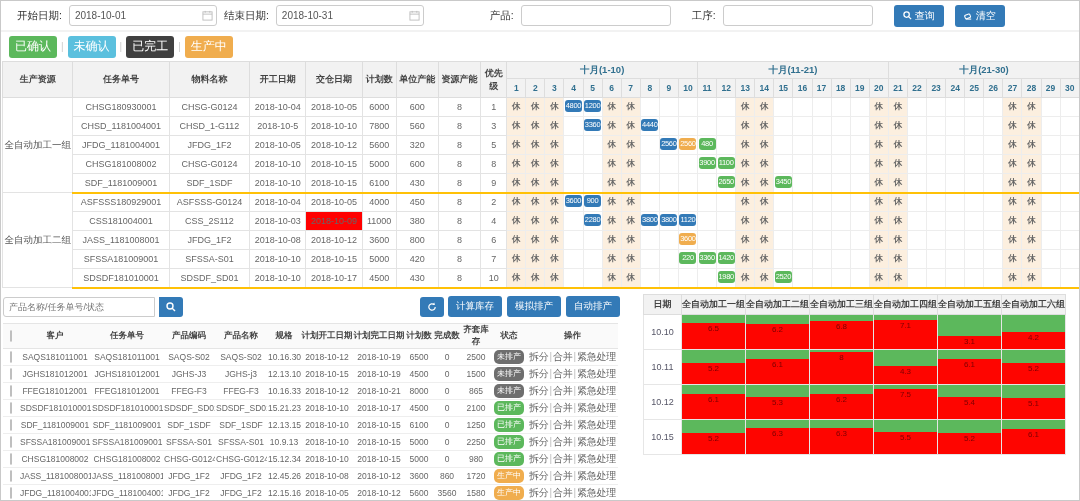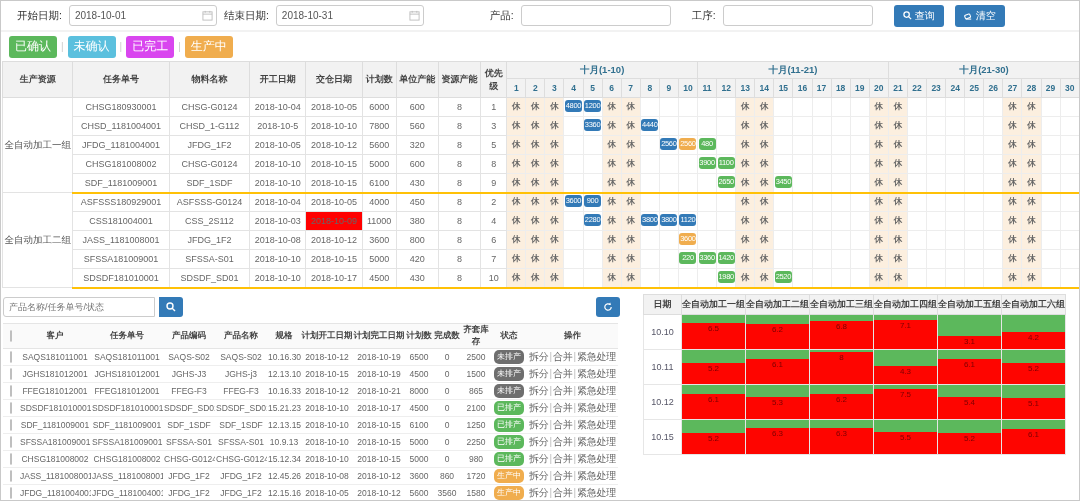--- a/index.html
+++ b/index.html
@@ -117,21 +117,21 @@
     <span>清空</span>
   </button>
 </div>
 
 <div class="row2">
   <div class="legend" id="legend">
       <span class="tag" style="background: rgb(92, 184, 92);">已确认</span>
       <span class="sep">|</span>
       <span class="tag" style="background: rgb(91, 192, 222);">未确认</span>
       <span class="sep">|</span>
-      <span class="tag" style="background: #d946ef;">已完工</span>
+      <span class="tag" style="background: #404040;">已完工</span>
       <span class="sep">|</span>
       <span class="tag" style="background: rgb(240, 173, 78);">生产中</span>
     </div>
 </div>
 
 <div class="gantt-wrap">
   <table class="gantt" id="gantt-table">
       <colgroup>
         <col style="width:70px">
         <col style="width:96px">
@@ -639,20 +639,25 @@
             <line x1="6.2" y1="6.2" x2="9" y2="9" stroke="#fff" stroke-width="1.4"></line>
           </svg>
       </button>
       <span class="spacer"></span>
       <button class="sq-btn rnd">
         <svg viewBox="0 0 10 10">
             <path d="M8.2 5a3.2 3.2 0 1 1-1.1-2.4" fill="none" stroke="#fff" stroke-width="1.2"></path>
             <path d="M7.2 0.6 L8 3 L5.6 2.4 Z" fill="#fff"></path>
           </svg>
       </button>
+      <span id="orders-buttons" style="display:inline-flex;gap:5px;">
+          <button class="btn">计算库存</button>
+          <button class="btn">模拟排产</button>
+          <button class="btn">自动排产</button>
+        </span>
     </div>
     <table class="orders" id="orders-table">
         <colgroup>
           <col style="width:16px">
           <col style="width:72px">
           <col style="width:72px">
           <col style="width:52px">
           <col style="width:52px">
           <col style="width:34px">
           <col style="width:52px">

